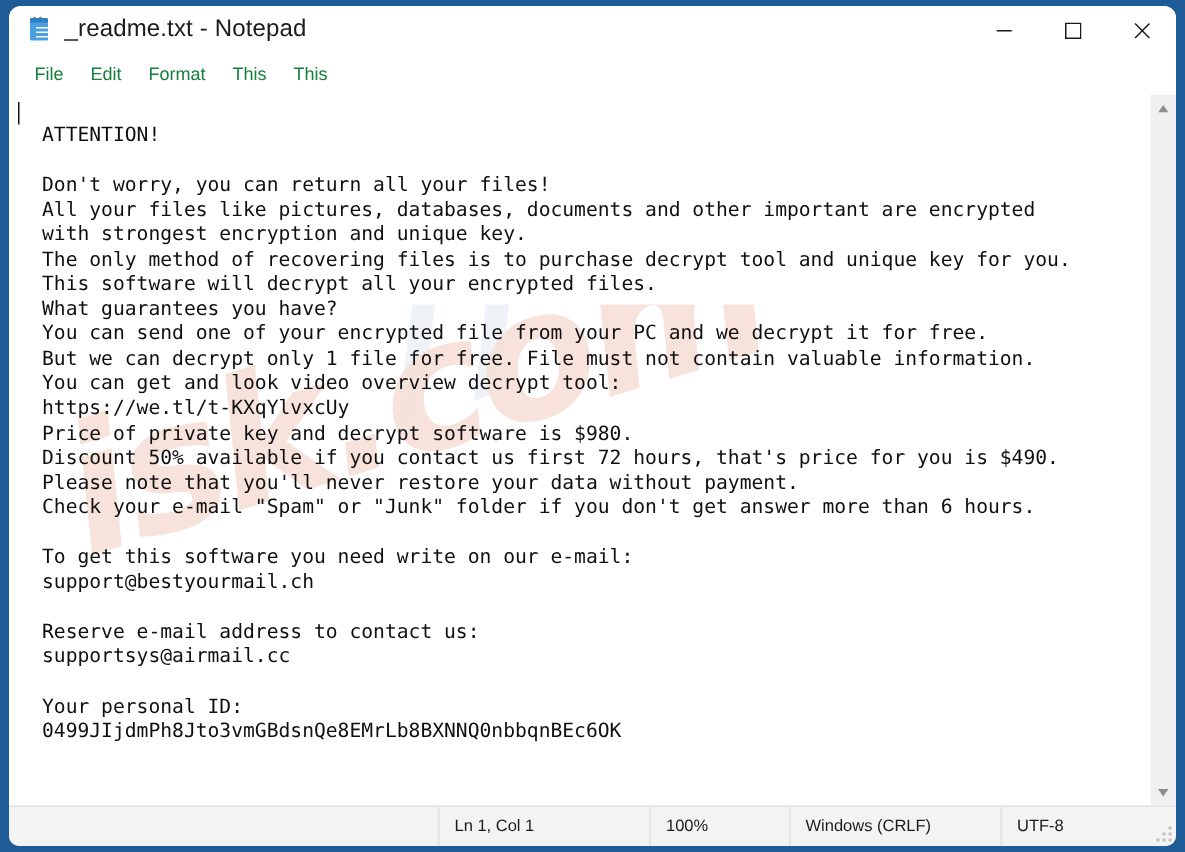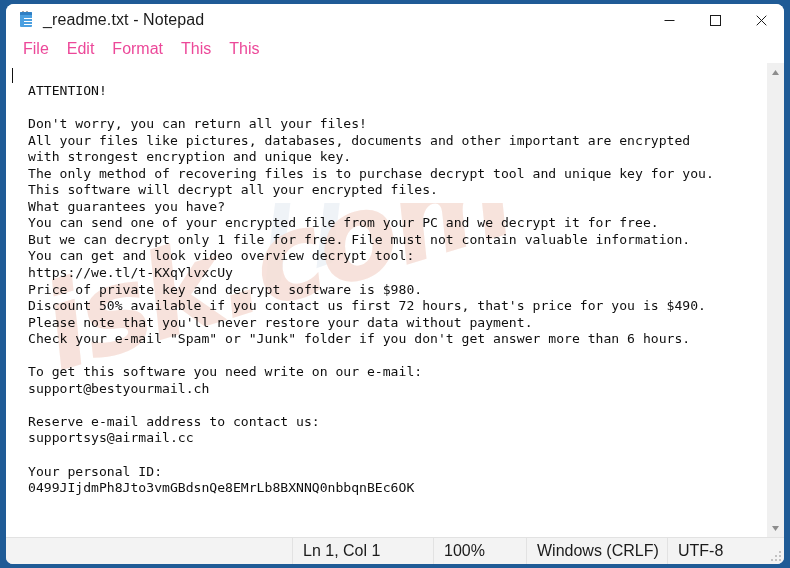--- a/index.html
+++ b/index.html
@@ -115,22 +115,22 @@
   
   #menu-bar {
     height: 26px;
     min-height: 26px;
     background: #ffffff;
     display: flex;
     align-items: center;
     padding-left: 8px;
   }
   .menu-item {
-    font-size: 16px;
-    color: #ec4899;
+    font-size: 12px;
+    color: #15803d;
     padding: 3px 9px;
     white-space: nowrap;
     border-radius: 3px;
   }
 
   
   #editor-area {
     flex: 1 1 auto;
     position: relative;
     background: #ffffff;
@@ -237,21 +237,21 @@
 
   
   #status-bar {
     height: 26px;
     min-height: 26px;
     background: #f3f3f3;
     border-top: 1px solid #e2e2e2;
     display: flex;
     align-items: center;
     justify-content: flex-end;
-    font-size: 16px;
+    font-size: 11px;
     color: #1b1b1b;
     position: relative;
   }
   .status-cell {
     display: flex;
     align-items: center;
     height: 26px;
     padding: 0 10px;
     white-space: nowrap;
     border-left: 1px solid #e2e2e2;

